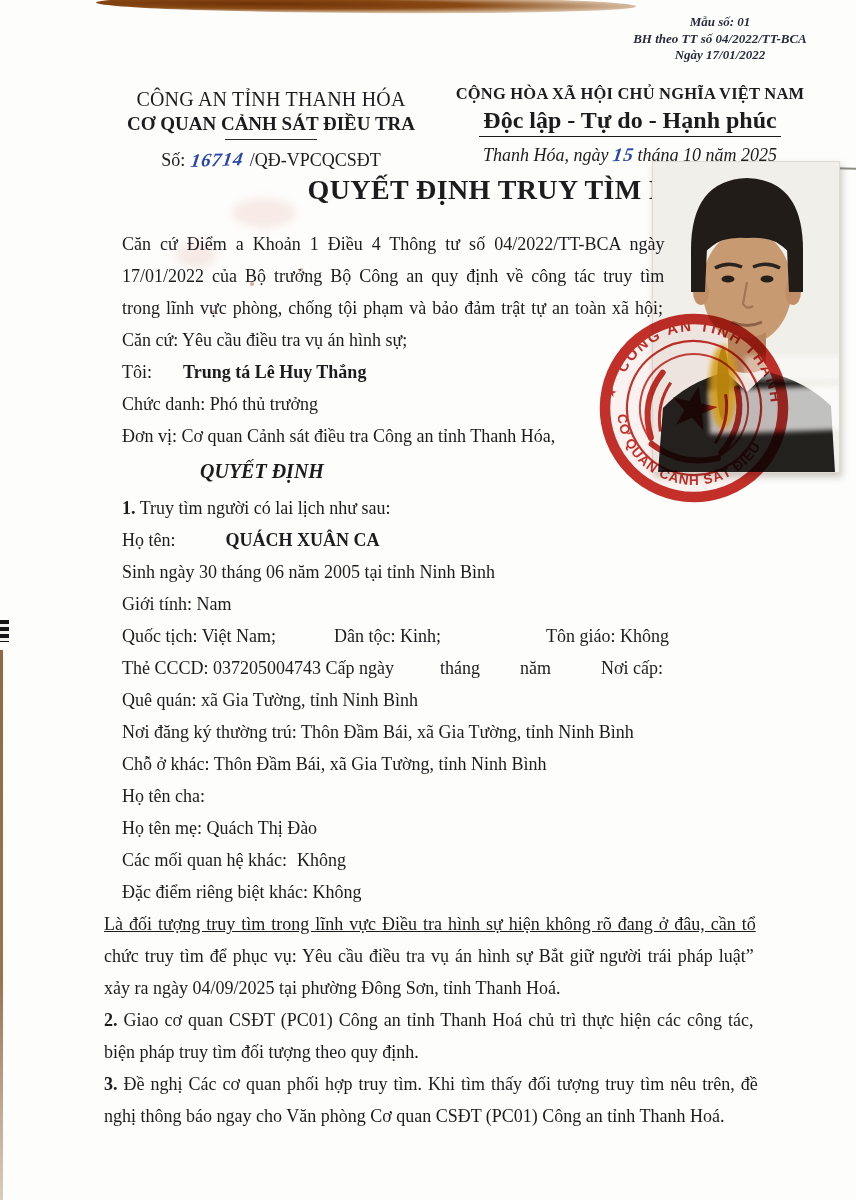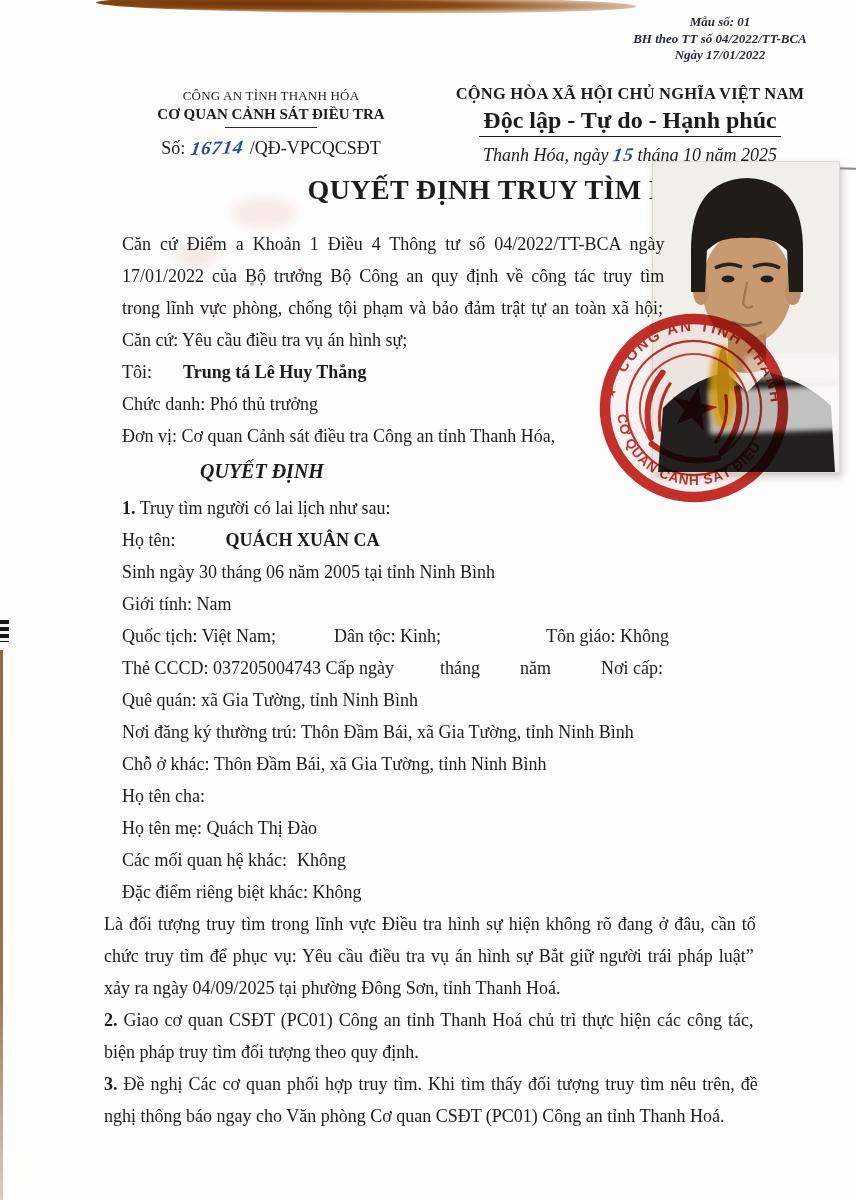--- a/index.html
+++ b/index.html
@@ -30,22 +30,22 @@
     transform:rotate(1.4deg);opacity:.8;
   }
   .smudge{border-radius:50%;filter:blur(4px)}
   
   .form-note{
     right:6px;top:14px;width:260px;text-align:center;
     font-style:italic;font-weight:bold;font-size:13px;line-height:16.5px;color:#272c3c;
   }
   
   .issuer{left:118px;top:88px;width:306px;text-align:center}
-  .issuer .l1{font-size:13px;letter-spacing:.2px}
-  .issuer .l2{font-size:15px;font-weight:bold;margin-top:2px}
+  .issuer .l1{font-size:20px;letter-spacing:.2px}
+  .issuer .l2{font-size:19px;font-weight:bold;margin-top:2px}
   .issuer .rule{width:92px;border-top:1.6px solid #2a2a2a;margin:4px auto 9px}
   .so-line{font-size:18px}
   .hand{
     color:#2847a8;font-style:italic;font-weight:bold;letter-spacing:1px;
     display:inline-block;transform:skewX(-10deg) rotate(-2deg);margin:0 6px;font-size:19px;
   }
   .national{left:418px;top:84px;width:424px;text-align:center}
   .national .l1{font-size:16.5px;font-weight:bold;letter-spacing:.2px}
   .national .l2{
     display:inline-block;font-size:24px;font-weight:bold;margin-top:3px;
@@ -208,20 +208,20 @@
     <div class="bline"><span>Thẻ CCCD: 037205004743 Cấp ngày</span><span style="margin-left: 46px;">tháng</span><span style="margin-left: 40px;">năm</span><span style="margin-left: 50px;">Nơi cấp:</span></div>
     <div class="bline"><span>Quê quán: xã Gia Tường, tỉnh Ninh Bình</span></div>
     <div class="bline"><span>Nơi đăng ký thường trú: Thôn Đầm Bái, xã Gia Tường, tỉnh Ninh Bình</span></div>
     <div class="bline"><span>Chỗ ở khác: Thôn Đầm Bái, xã Gia Tường, tỉnh Ninh Bình</span></div>
     <div class="bline"><span>Họ tên cha:</span></div>
     <div class="bline"><span>Họ tên mẹ: Quách Thị Đào</span></div>
     <div class="bline"><span>Các mối quan hệ khác:</span><span style="margin-left: 10px;">Không</span></div>
     <div class="bline"><span>Đặc điểm riêng biệt khác: Không</span></div>
   </div>
 <div id="closing" class="abs block">
-    <div class="bline" style="word-spacing: 1.5px;"><span>Là đối tượng truy tìm trong lĩnh vực Điều tra hình sự hiện không rõ đang ở đâu, cần tổ</span></div>
+    <div class="bline" style="word-spacing: 1.5px; text-decoration: underline;"><span>Là đối tượng truy tìm trong lĩnh vực Điều tra hình sự hiện không rõ đang ở đâu, cần tổ</span></div>
     <div class="bline" style="word-spacing: 1.5px;"><span>chức truy tìm để phục vụ: Yêu cầu điều tra vụ án hình sự Bắt giữ người trái pháp luật”</span></div>
     <div class="bline"><span>xảy ra ngày 04/09/2025 tại phường Đông Sơn, tỉnh Thanh Hoá.</span></div>
     <div class="bline" style="word-spacing: 1.5px;"><span class="b">2.</span><span> Giao cơ quan CSĐT (PC01) Công an tỉnh Thanh Hoá chủ trì thực hiện các công tác,</span></div>
     <div class="bline"><span>biện pháp truy tìm đối tượng theo quy định.</span></div>
     <div class="bline" style="word-spacing: 1.5px;"><span class="b">3.</span><span> Đề nghị Các cơ quan phối hợp truy tìm. Khi tìm thấy đối tượng truy tìm nêu trên, đề</span></div>
     <div class="bline"><span>nghị thông báo ngay cho Văn phòng Cơ quan CSĐT (PC01) Công an tỉnh Thanh Hoá.</span></div>
   </div>
 
 </body></html>

